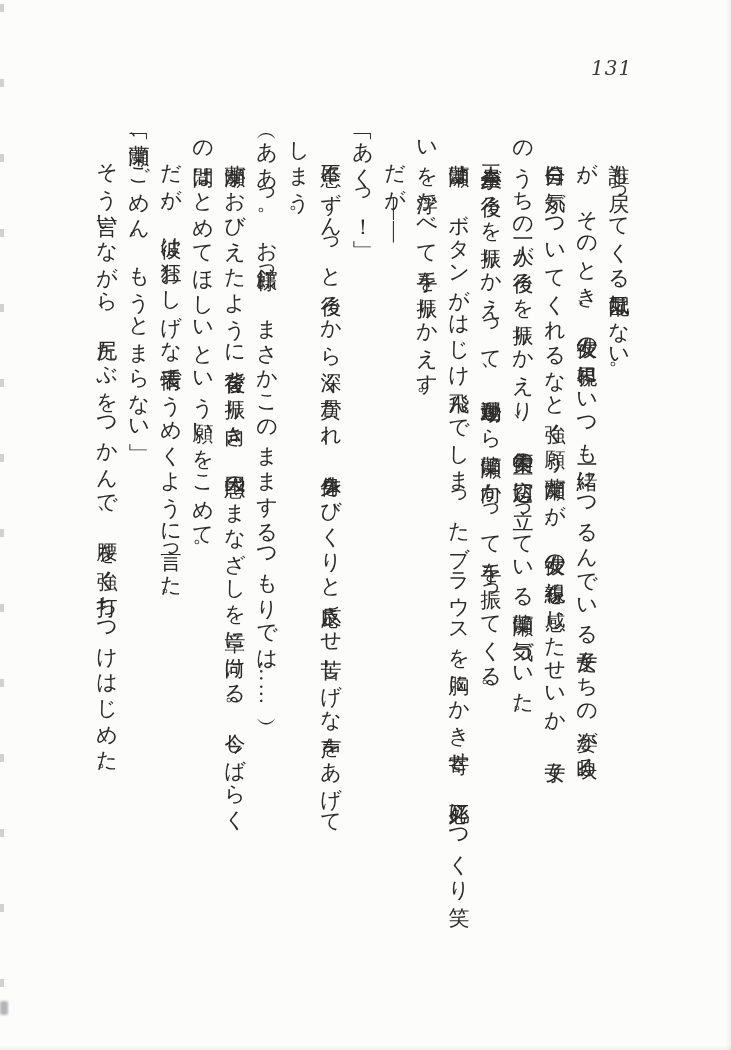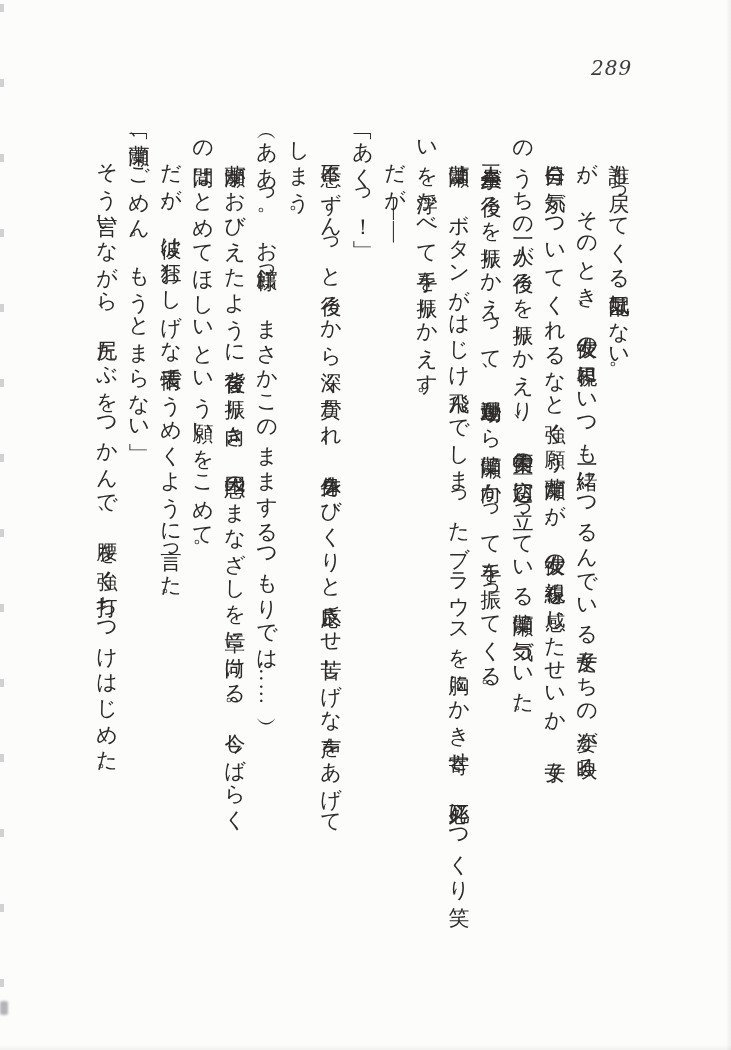--- a/index.html
+++ b/index.html
@@ -94,21 +94,21 @@
 </head>
 <body>
 
 <div class="page">
 
   <div class="binding-marks"></div>
   <div class="corner-smudge"></div>
   <div class="right-edge-shade"></div>
   <div class="bottom-edge-shade"></div>
 
-  <div class="page-number">289</div>
+  <div class="page-number">131</div>
 
   <div class="text-block">
     <div class="line indent">誰も戻ってくる気配はない。</div>
     <div class="line indent">が、そのとき、彼女の視界にいつも一緒につるんでいる女子たちの姿が映る。</div>
     <div class="line indent">自分に気がついてくれるなと強く願う蘭瀬だが、彼女の視線を感じたせいか、女子</div>
     <div class="line">のうちの一人が後ろを振りかえり、美術室の窓辺に立っている蘭瀬に気づいた。</div>
     <div class="line indent">三人全員が後ろを振りかえって、運動場から蘭瀬に向かって手を振ってくる。</div>
     <div class="line indent">蘭瀬は、ボタンがはじけ飛んでしまったブラウスを胸にかき寄せ、必死につくり笑</div>
     <div class="line">いを浮かべて手を振りかえす。</div>
     <div class="line indent">だが――</div>

